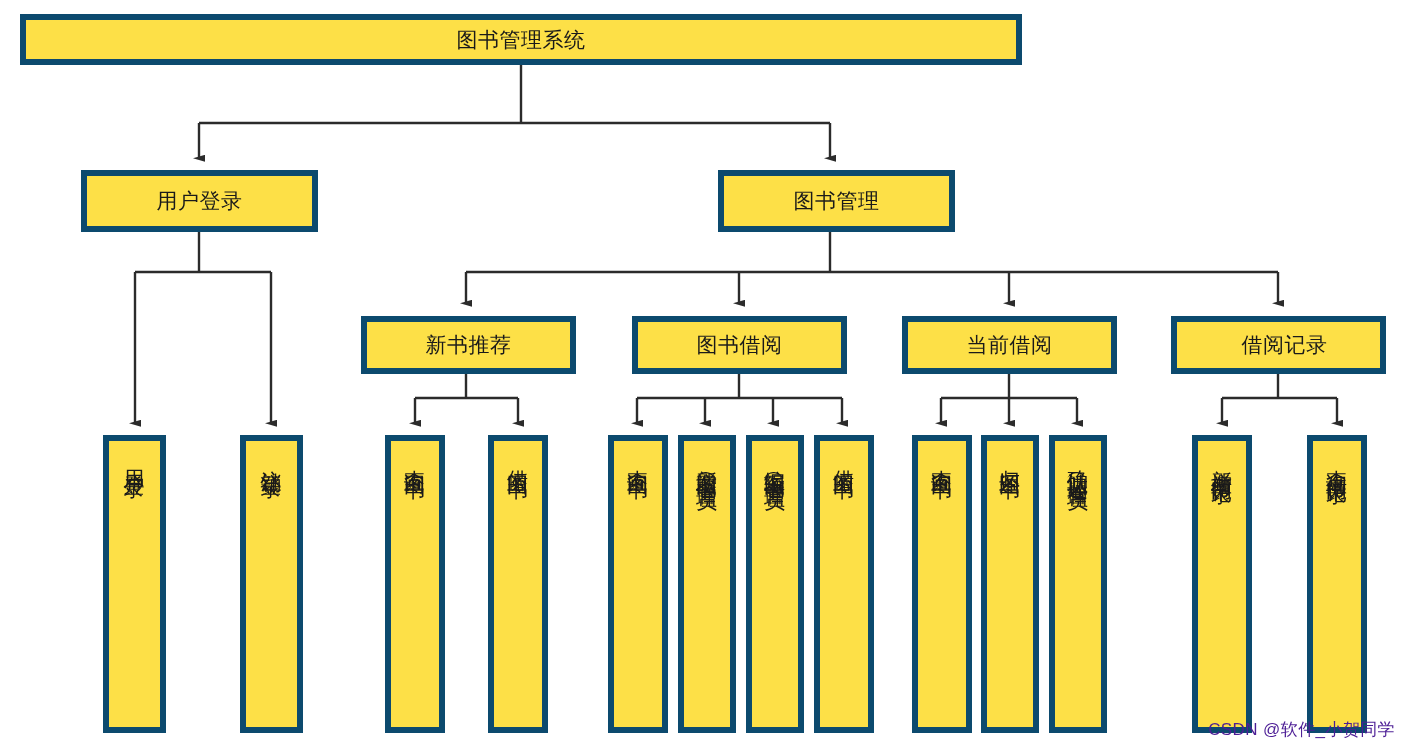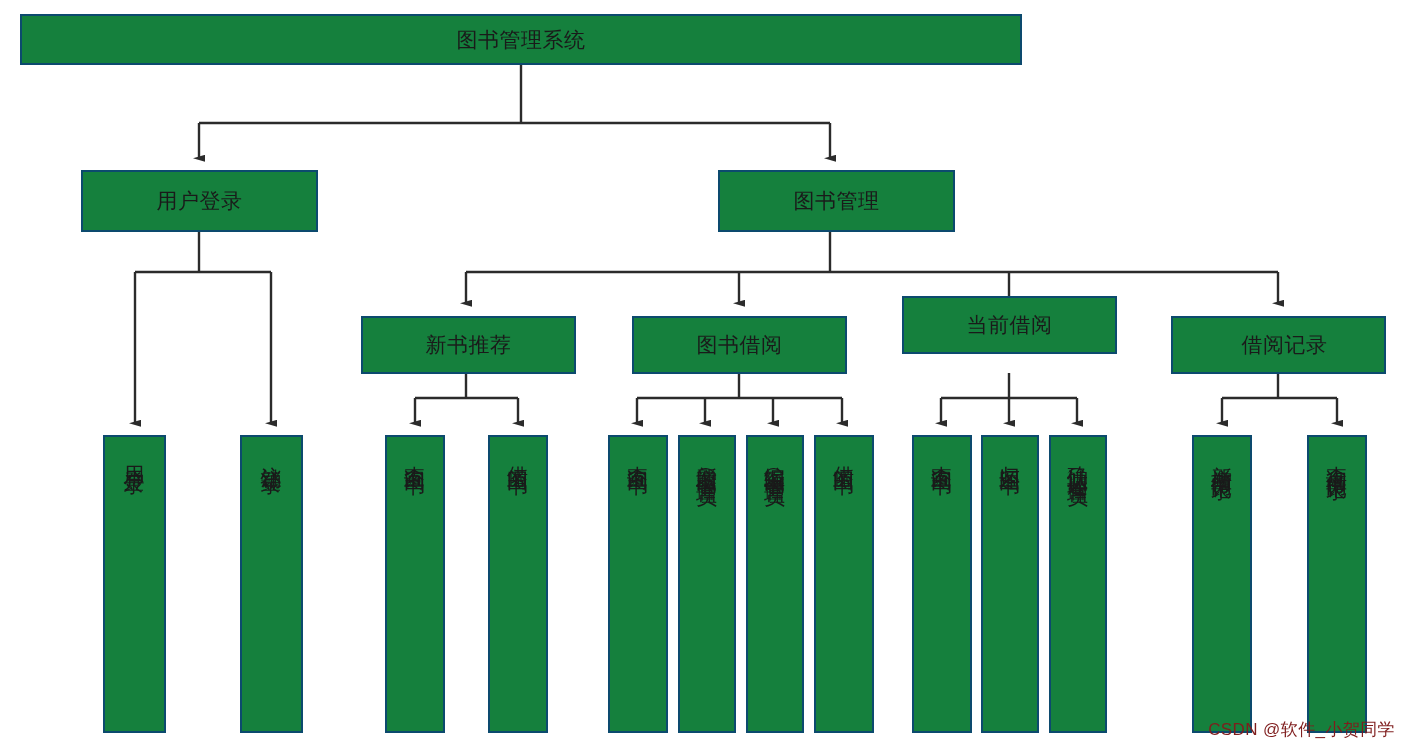--- a/index.html
+++ b/index.html
@@ -23,22 +23,22 @@
     position: absolute;
     left: 0;
     top: 0;
     width: 1405px;
     height: 747px;
     pointer-events: none;
   }
   .node {
     position: absolute;
     box-sizing: border-box;
-    background: #15803d;
-    border: 2px solid #0c4a6e;
+    background: #fde047;
+    border: 6px solid #0c4a6e;
     display: flex;
     align-items: center;
     justify-content: center;
     z-index: 2;
   }
   .node-label {
     font-size: 21px;
     line-height: 1.12;
     color: #1a1a1a;
     letter-spacing: 0.5px;
@@ -60,21 +60,21 @@
     text-orientation: upright;
     letter-spacing: 3px;
     line-height: 1;
     white-space: nowrap;
   }
   #watermark {
     position: absolute;
     right: 10px;
     bottom: 6px;
     font-size: 17px;
-    color: #7f1d1d;
+    color: #4c1d95;
     letter-spacing: 0.4px;
     white-space: nowrap;
     z-index: 5;
     font-family: "Liberation Sans", "DejaVu Sans", sans-serif;
   }
 </style>
 </head>
 <body>
 
 <div id="diagram-canvas">
@@ -142,21 +142,21 @@
   </div>
 
   <div class="node horiz" style="left:361px; top:316px; width:215px; height:58px;">
     <span class="node-label">新书推荐</span>
   </div>
 
   <div class="node horiz" style="left:632px; top:316px; width:215px; height:58px;">
     <span class="node-label">图书借阅</span>
   </div>
 
-  <div class="node horiz" style="left:902px; top:296px; width:215px; height:58px;">
+  <div class="node horiz" style="left:902px; top:316px; width:215px; height:58px;">
     <span class="node-label">当前借阅</span>
   </div>
 
   <div class="node horiz" style="left:1171px; top:316px; width:215px; height:58px;padding-left:12px;">
     <span class="node-label">借阅记录</span>
   </div>
 
   <div class="node vert" style="left:103px; top:435px; width:63px; height:298px;">
     <span class="node-label">用户登录</span>
   </div>

